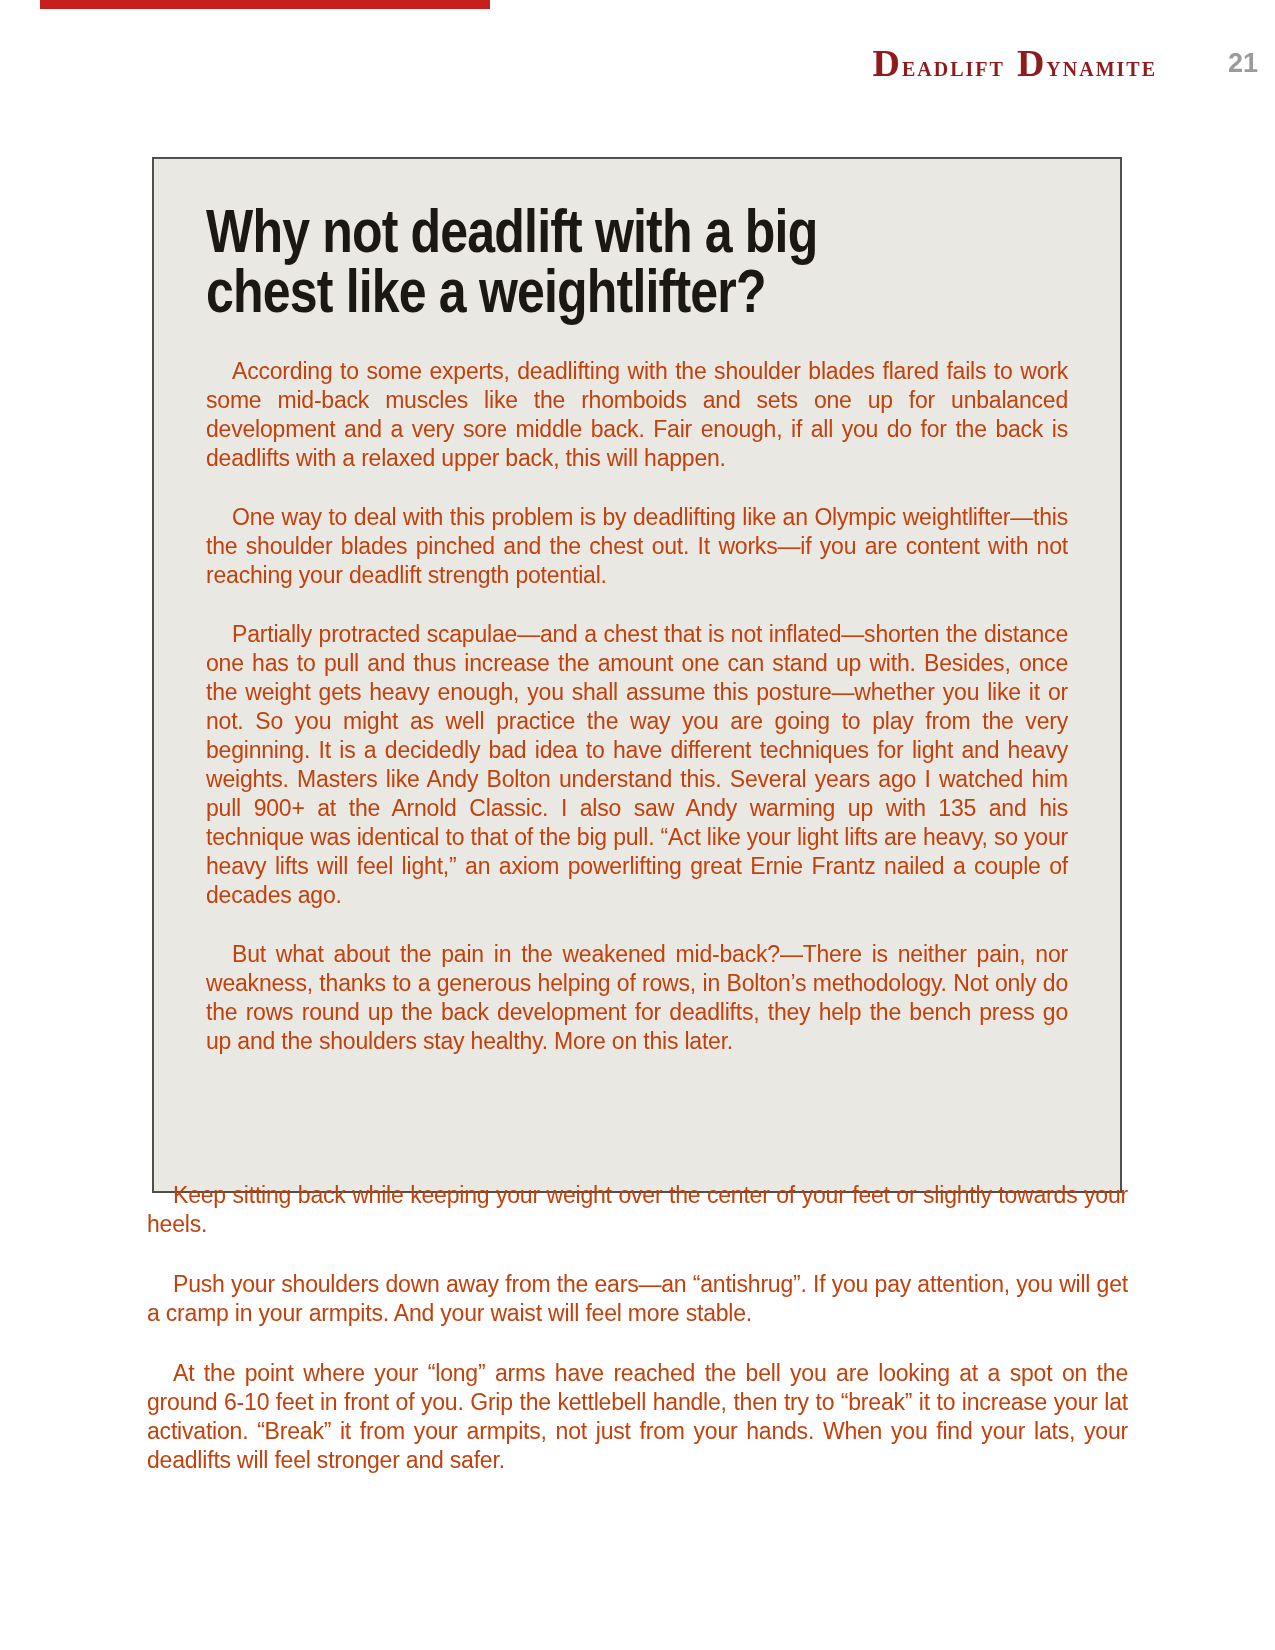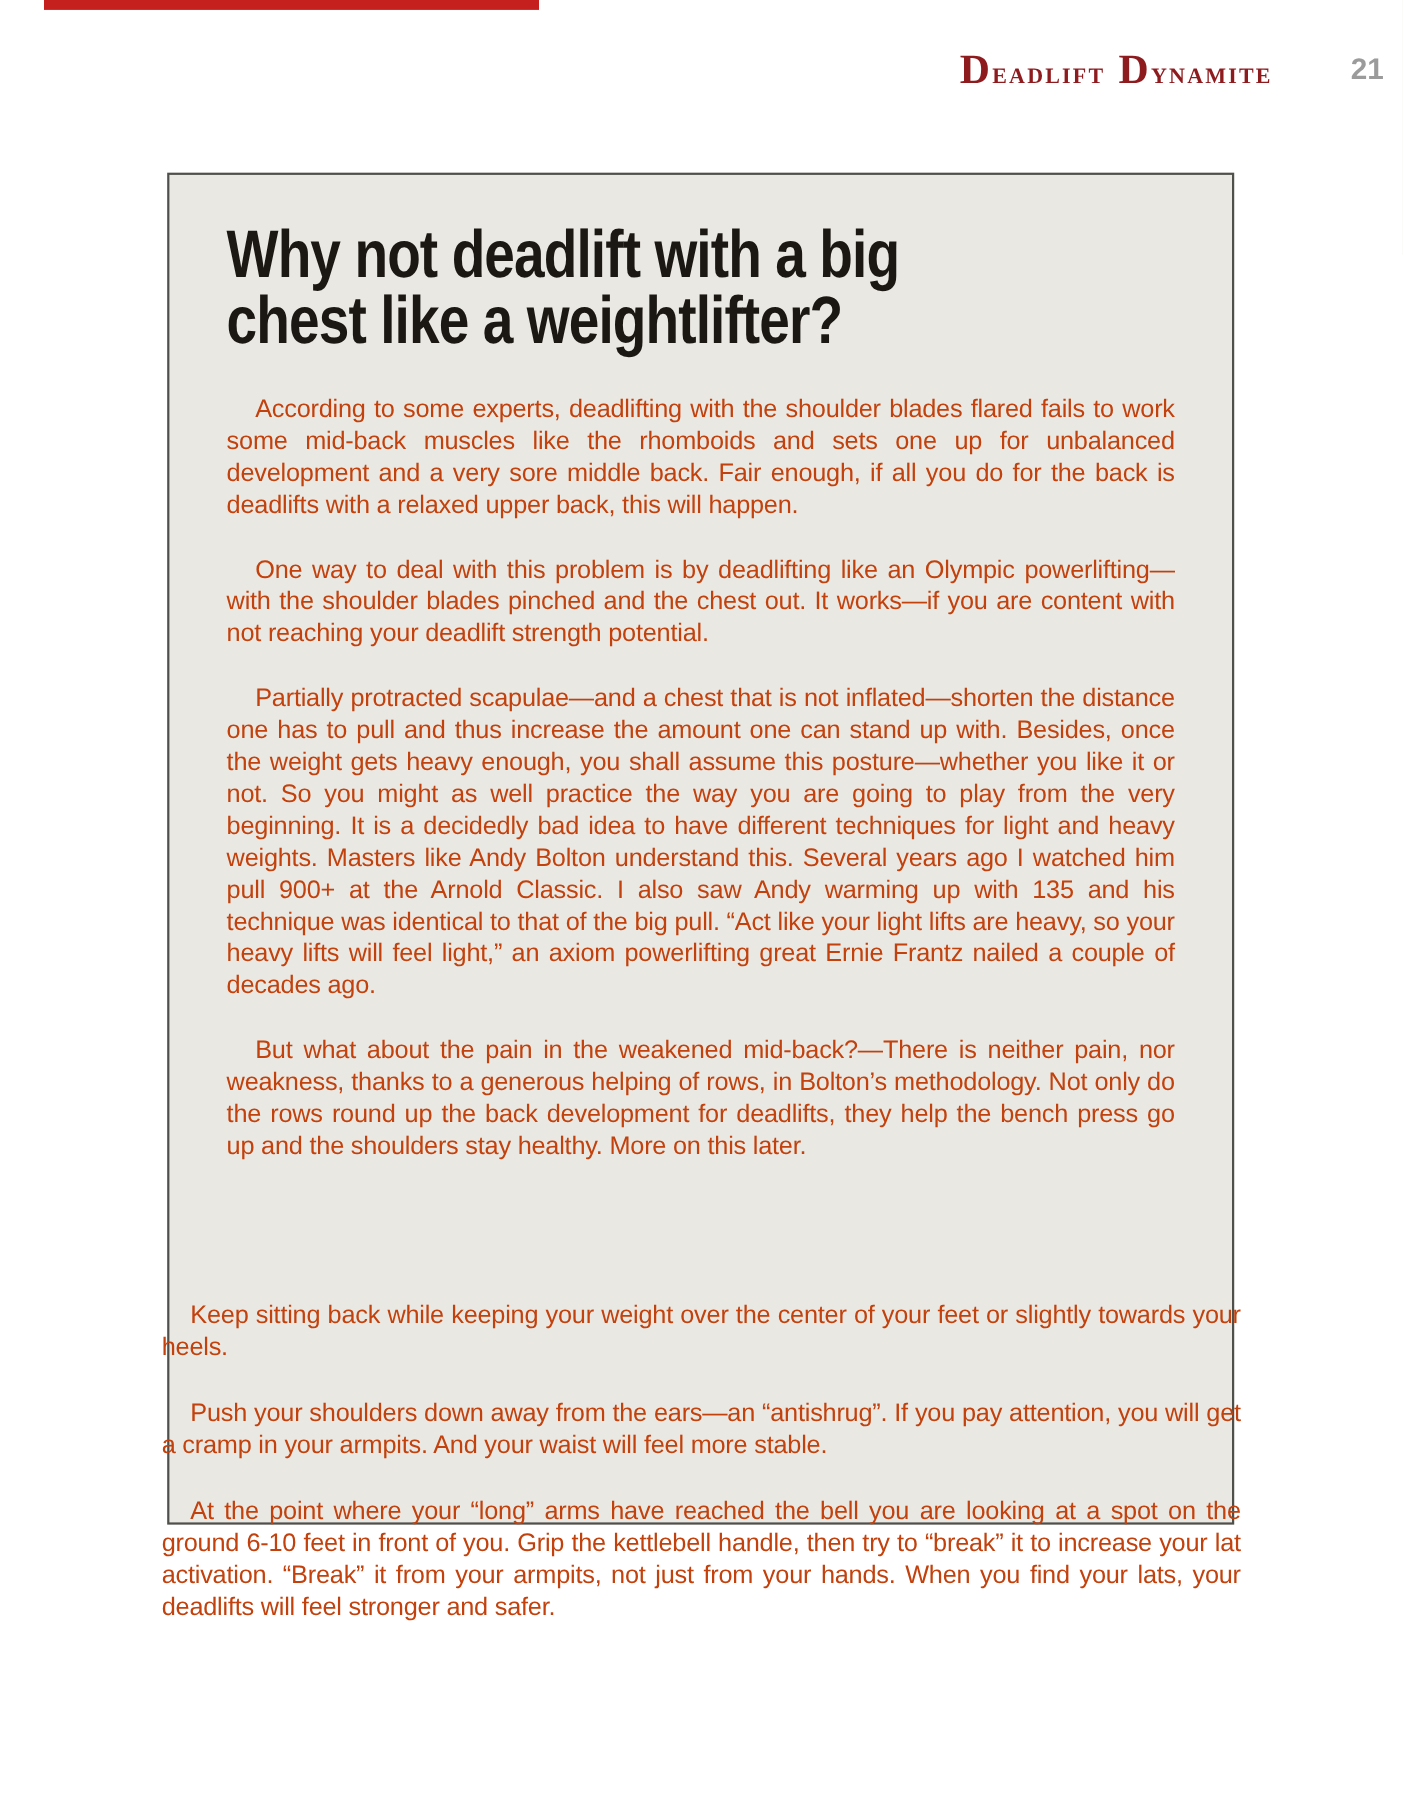--- a/index.html
+++ b/index.html
@@ -33,21 +33,21 @@
     position:absolute;top:50px;left:1185px;
     color:#9b9b9b;
     font-weight:700;
     font-size:27px;
     line-height:1;
     margin-left:43px;
   }
   
   #callout-box{
     position:absolute;left:152px;top:157px;
-    width:970px;height:1229px;
+    width:970px;height:1036px;
     box-sizing:border-box;
     background:#eae8e3;
     border:2px solid #4f4f4c;
     padding:0 52px;
     overflow:hidden;
   }
   .box-title{
     margin-top:42px;
     margin-bottom:36px;
     color:#1b1713;
@@ -88,21 +88,21 @@
   </div>
 
   <div id="page-number">21</div>
 
   <div id="callout-box">
     <div class="box-title">
       <div class="box-title-line">Why not deadlift with a big</div>
       <div class="box-title-line">chest like a weightlifter?</div>
     </div>
     <p class="para">According to some experts, deadlifting with the shoulder blades flared fails to work some mid-back muscles like the rhomboids and sets one up for unbalanced development and a very sore middle back.  Fair enough, if all you do for the back is deadlifts with a relaxed upper back, this will happen.</p>
-    <p class="para">One way to deal with this problem is by deadlifting like an Olympic powerlifting—with the shoulder blades pinched and the chest out.  It works—if you are content with not reaching your deadlift strength potential.</p>
+    <p class="para">One way to deal with this problem is by deadlifting like an Olympic weightlifter—this the shoulder blades pinched and the chest out.  It works—if you are content with not reaching your deadlift strength potential.</p>
     <p class="para">Partially protracted scapulae—and a chest that is not inflated—shorten the distance one has to pull and thus increase the amount one can stand up with.  Besides, once the weight gets heavy enough, you shall assume this posture—whether you like it or not.  So you might as well practice the way you are going to play from the very beginning.  It is a decidedly bad idea to have different techniques for light and heavy weights.  Masters like Andy Bolton understand this.  Several years ago I watched him pull 900+ at the Arnold Classic.  I also saw Andy warming up with 135 and his technique was identical to that of the big pull.  “Act like your light lifts are heavy, so your heavy lifts will feel light,” an axiom powerlifting great Ernie Frantz nailed a couple of decades ago.</p>
     <p class="para">But what about the pain in the weakened mid-back?—There is neither pain, nor weakness, thanks to a generous helping of rows, in Bolton’s methodology.  Not only do the rows round up the back development for deadlifts, they help the bench press go up and the shoulders stay healthy.  More on this later.</p>
   </div>
 
   <div id="body-text">
     <p class="para">Keep sitting back while keeping your weight over the center of your feet or slightly towards your heels.</p>
     <p class="para">Push your shoulders down away from the ears—an “antishrug”.  If you pay attention, you will get a cramp in your armpits.  And your waist will feel more stable.</p>
     <p class="para">At the point where your “long” arms have reached the bell you are looking at a spot on the ground 6-10 feet in front of you.  Grip the kettlebell handle, then try to “break” it to increase your lat activation.  “Break” it from your armpits, not just from your hands.  When you find your lats, your deadlifts will feel stronger and safer.</p>
   </div>
 

